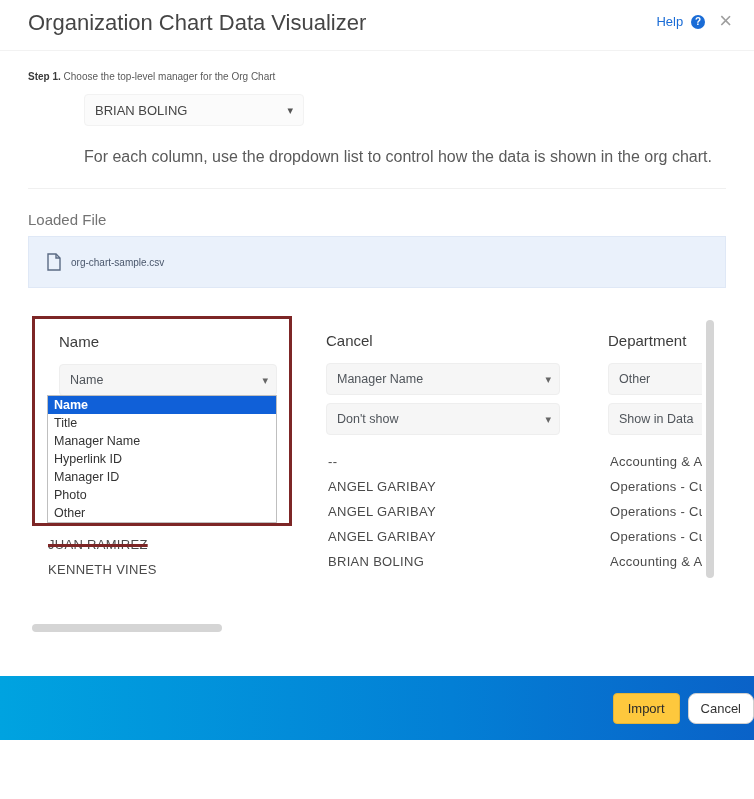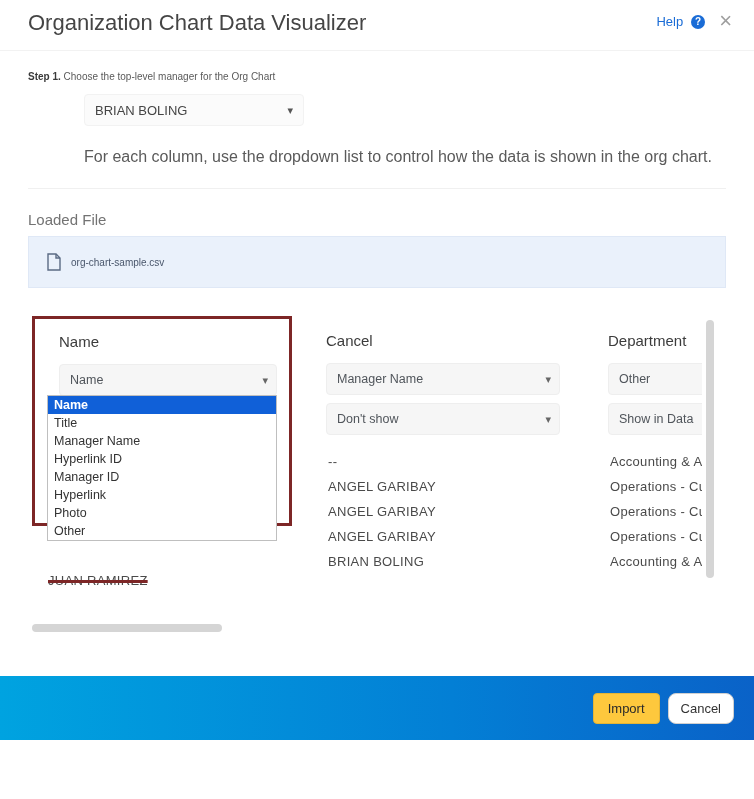--- a/index.html
+++ b/index.html
@@ -31,21 +31,21 @@
   .sel { width:100%; height:32px; background:#f6f6f6; border:1px solid #eee; border-radius:4px; display:flex; align-items:center; justify-content:space-between; padding:0 8px 0 10px; font-size:12.5px; color:#50555b; margin-bottom:8px; cursor:pointer; }
   .sel .chev { color:#666; }
   .show-sel { margin-bottom:14px; }
   .rows { font-size:13px; color:#4a4a4a; letter-spacing:0.3px; }
   .rows div { padding:5px 2px; }
   .dropdown-open { position:absolute; left:12px; top:76px; right:12px; background:#fff; border:1px solid #bfbfbf; z-index:5; font-size:12.5px; }
   .dropdown-open div { padding:2px 6px; color:#333; cursor:pointer; }
   .dropdown-open .active { background:#1060d8; color:#fff; font-weight:600; }
   .below-first { position:absolute; left:20px; top:216px; font-size:13px; color:#4a4a4a; letter-spacing:0.3px; }
   .below-first div { padding:5px 0; }
-  .footer { margin-top:40px; height:64px; background:linear-gradient(90deg,#00a3e0 0%,#037fd5 60%,#0a62c8 100%); display:flex; align-items:center; justify-content:flex-end; padding:0 20px; gap:8px; }
+  .footer { margin-top:40px; height:64px; background:linear-gradient(90deg,#00a3e0 0%,#037fd5 60%,#0a62c8 100%); display:flex; align-items:center; justify-content:flex-end; padding:0 0; gap:8px; }
   .btn-import { background:#fec83d; border:1px solid #e5b435; color:#2a2a2a; border-radius:4px; padding:7px 14px; font-size:13px; cursor:pointer; }
   .btn-cancel { background:#fff; border:1px solid #d0d0d0; color:#333; border-radius:8px; padding:7px 12px; font-size:13px; cursor:pointer; }
 </style>
 </head>
 <body>
 
 <div class="dialog">
 
   <div class="header">
     <div class="title">Organization Chart Data Visualizer</div>
@@ -88,21 +88,20 @@
           <div class="sel">
             <span>Name</span>
             <span class="chev">▾</span>
           </div>
           <div class="dropdown-open">
             <div class="active">Name</div>
             <div>Title</div>
             <div>Manager Name</div>
             <div>Hyperlink ID</div>
             <div>Manager ID</div>
-            <div>Hyperlink</div>
             <div>Photo</div>
             <div>Other</div>
           </div>
         </div>
 
         <div class="col">
           <div class="col-title">Cancel</div>
           <div class="sel">
             <span>Manager Name</span>
             <span class="chev">▾</span>
@@ -132,21 +131,22 @@
             <div>Accounting &amp; Admin</div>
             <div>Operations - Custom</div>
             <div>Operations - Custom</div>
             <div>Operations - Custom</div>
             <div>Accounting &amp; Admin</div>
           </div>
         </div>
 
       </div>
       <div class="below-first">
-        <div style="text-decoration:line-through;text-decoration-color:#7d2626;text-decoration-thickness:3px;margin-top:36px;">JUAN RAMIREZ</div>
+        <div style="text-decoration:line-through;text-decoration-color:#7d2626;text-decoration-thickness:3px;">JUAN RAMIREZ</div>
+        <div>KENNETH VINES</div>
       </div>
       <div class="scrollbar-v"></div>
       <div class="scrollbar-h">
         <div class="scrollbar-h-thumb"></div>
       </div>
     </div>
 
   </div>
 
   <div class="footer">

